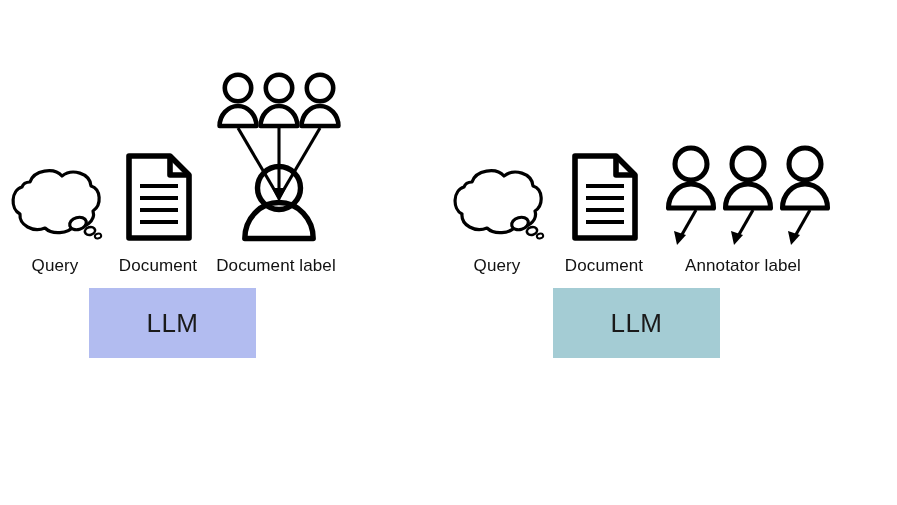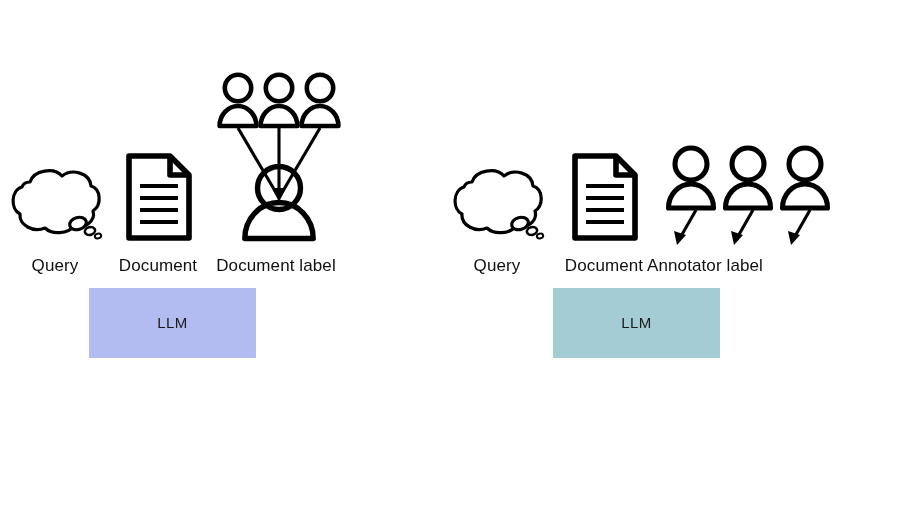--- a/index.html
+++ b/index.html
@@ -47,21 +47,21 @@
   
   .llm-box {
     position: absolute;
     display: flex;
     align-items: center;
     justify-content: center;
     box-sizing: border-box;
   }
   .llm-label {
     font-family: "Liberation Sans", sans-serif;
-    font-size: 15px;
+    font-size: 26px;
     line-height: 24px;
     color: #1a1a1a;
     letter-spacing: 0.4px;
   }
 
   .llm-left  { left: 89px;  top: 288px; width: 167px; height: 70px; }
   .llm-right { left: 553px; top: 288px; width: 167px; height: 70px; }
 </style>
 </head>
 <body style="background: rgb(255, 255, 255);">
@@ -212,19 +212,19 @@
       </g>
       <g stroke="#000" stroke-width="3.1" fill="none">
         <line x1="144" y1="64" x2="128" y2="92"></line>
       </g>
       <polygon points="125,99 122,85 134,89" fill="#000"></polygon>
     </svg>
   </div>
 
   <div class="caption" style="left:447px; top:256px; width:100px;">Query</div>
   <div class="caption" style="left:552px; top:256px; width:104px;">Document</div>
-  <div class="caption" style="left:631px; top:256px; width:148px;">Annotator label</div>
+  <div class="caption" style="left:669px; top:256px; width:148px;">Annotator label</div>
 
   <div class="llm-box llm-right" style="background: rgb(164, 204, 212);">
     <span class="llm-label" style="color: rgb(26, 26, 26);">LLM</span>
   </div>
 
 </div>
 
 </body></html>

